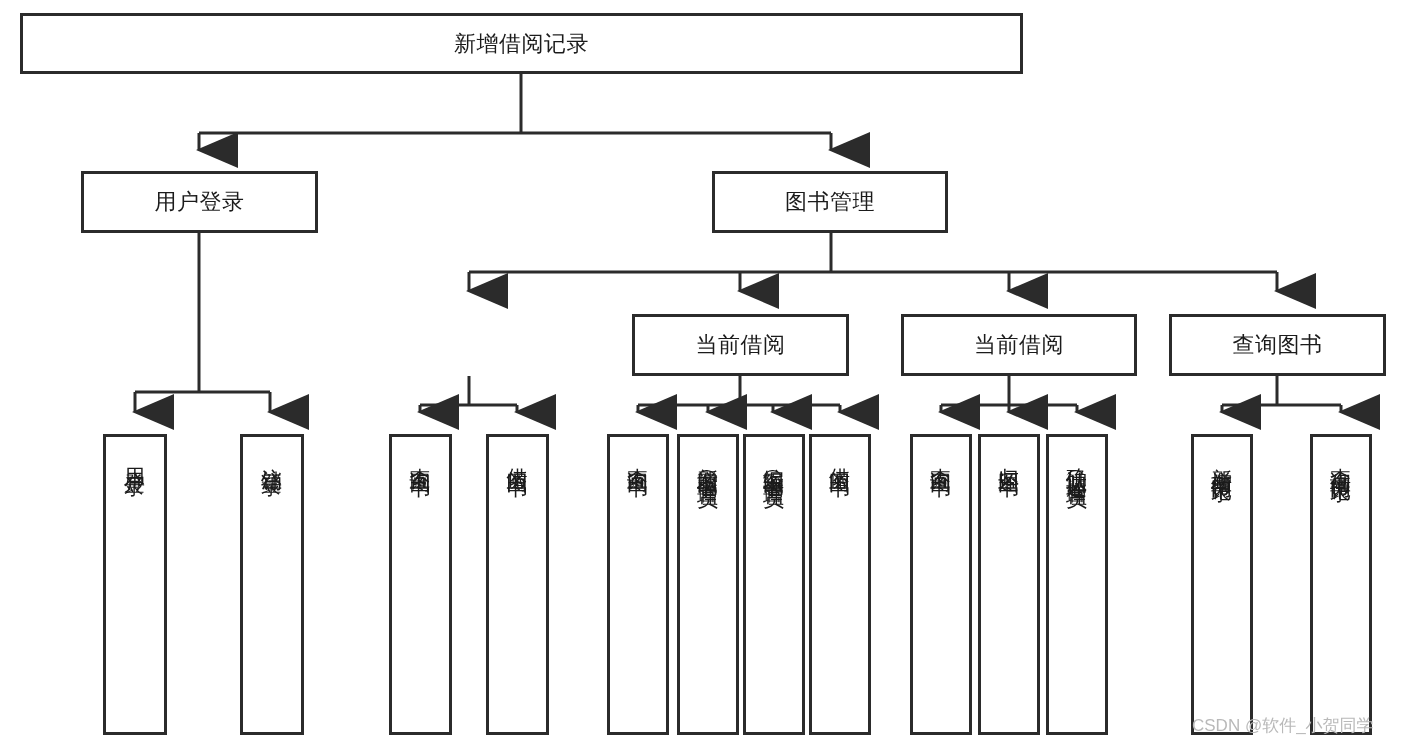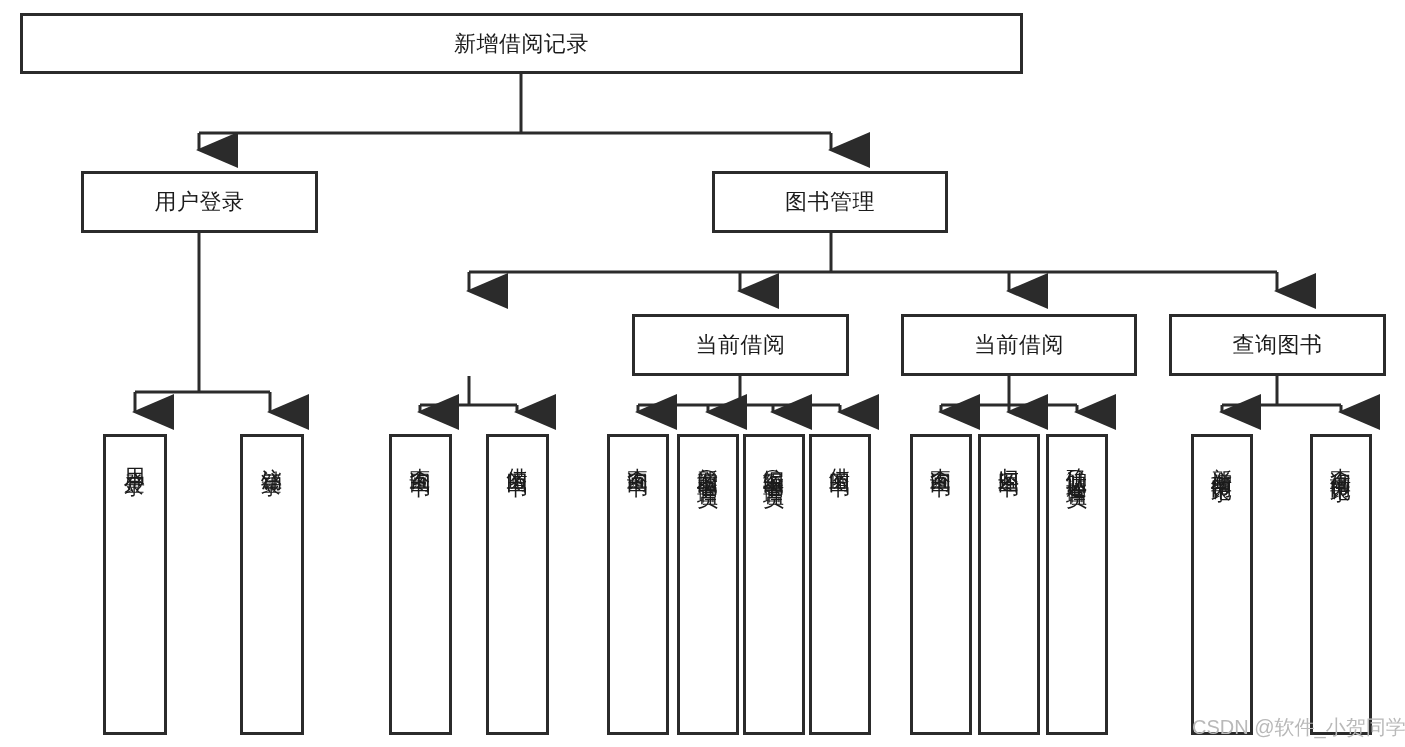--- a/index.html
+++ b/index.html
@@ -51,21 +51,21 @@
     writing-mode: vertical-rl;
     text-orientation: upright;
     font-size: 21px;
     letter-spacing: 3px;
     line-height: 1;
   }
   .watermark {
     position: absolute;
     left: 1192px;
     top: 714px;
-    font-size: 20px;
+    font-size: 17px;
     color: #b9b9b9;
     white-space: nowrap;
     font-family: "Liberation Sans", "DejaVu Sans", sans-serif;
   }
 </style>
 </head>
 <body>
 
 <div id="canvas">
 

